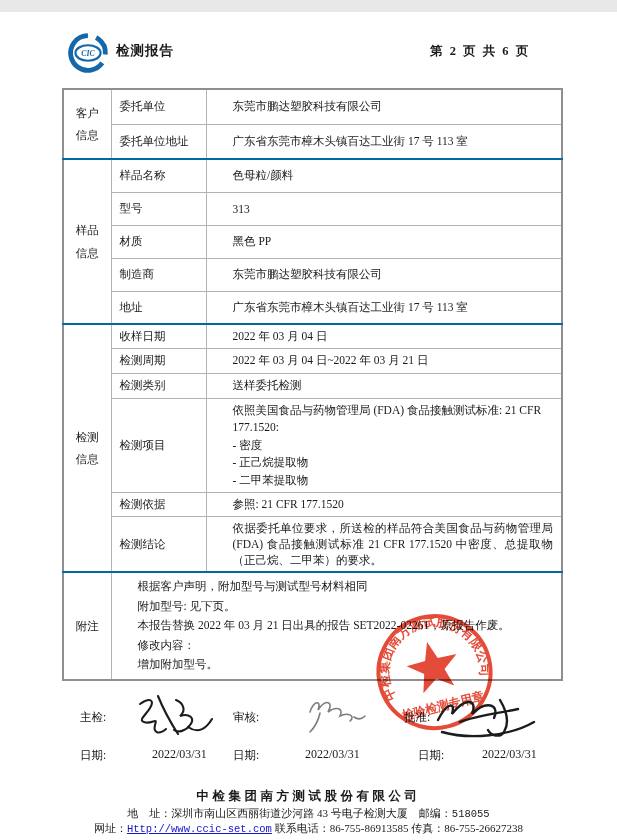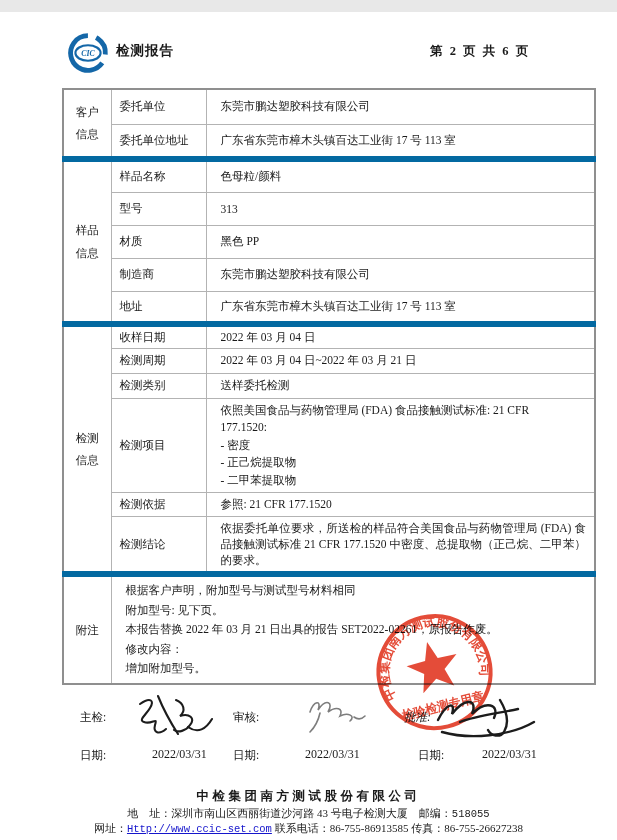--- a/index.html
+++ b/index.html
@@ -16,25 +16,25 @@
   .hdr-no { position:absolute; left:204px; top:31px; font-size:12.5px; font-weight:bold; }
   .hdr-page { position:absolute; left:430px; top:31px; font-size:12.5px; font-weight:bold; letter-spacing:2px; white-space:nowrap; }
   
   table.report {
     position:absolute; left:62px; top:76px; width:496px;
     border-collapse:collapse; table-layout:fixed;
     font-size:11.5px;
   }
   table.report { border:2px solid #8f8f8f; }
   table.report td { border:1px solid #b3b3b3; vertical-align:middle; overflow:hidden; }
-  table.report tr.sec td { border-top:6px solid #0369a1; }
+  table.report tr.sec td { border-top:2px solid #0369a1; }
   td.seclab { width:48px; text-align:center; }
   td.seclab .vlab { width:2.4em; margin:0 auto; line-height:1.95; text-align:center; }
   td.flab { width:95px; padding-left:8px; }
-  td.fval { width:389px; padding-left:14px; padding-right:8px; }
+  td.fval { width:356px; padding-left:26px; padding-right:8px; }
   .preline { white-space:pre-line; line-height:17.5px; padding-top:3px; padding-bottom:3px; }
   .notelines { white-space:pre-line; line-height:19.5px; padding-top:4px; padding-bottom:4px; }
   .just { text-align:justify; line-height:16px; padding-top:3px; padding-bottom:3px; }
   
   .role { position:absolute; font-size:11.5px; z-index:1; white-space:nowrap; }
   .sig { position:absolute; z-index:3; }
   .datelab { position:absolute; font-size:11.5px; white-space:nowrap; }
   .dateval { position:absolute; font-size:12px; white-space:nowrap; }
   
   .stamp { position:absolute; left:355px; top:582px; width:160px; height:160px;
@@ -142,21 +142,21 @@
 附加型号: 见下页。
 本报告替换 2022 年 03 月 21 日出具的报告 SET2022-02261，原报告作废。
 修改内容：
 增加附加型号。</td>
     </tr>
   </tbody>
     </table>
 
   <span class="role" style="left:80px;  top:698px;">主检:</span>
   <span class="role" style="left:233px; top:698px;">审核:</span>
-  <span class="role" style="left:404px; top:698px;font-style:italic;">批准:</span>
+  <span class="role" style="left:404px; top:698px;">批准:</span>
 
   <svg class="sig" style="left:128px; top:678px;" width="88" height="48" viewBox="0 0 88 48">
     <g fill="none" stroke="#1c1c1c" stroke-width="2.1" stroke-linecap="round">
       <path d="M12,14 C22,7 27,10 22,18 C18,25 10,30 16,32 C24,35 30,26 27,35 C25,43 31,45 38,39"></path>
       <path d="M30,6 C34,16 41,30 50,44"></path>
       <path d="M48,10 C56,13 58,21 52,26 C61,23 68,28 62,35 C58,41 50,43 46,40"></path>
       <path d="M60,37 C70,44 78,39 84,29"></path>
     </g>
   </svg>
   <svg class="sig" style="left:298px; top:681px;" width="72" height="40" viewBox="0 0 72 40">

